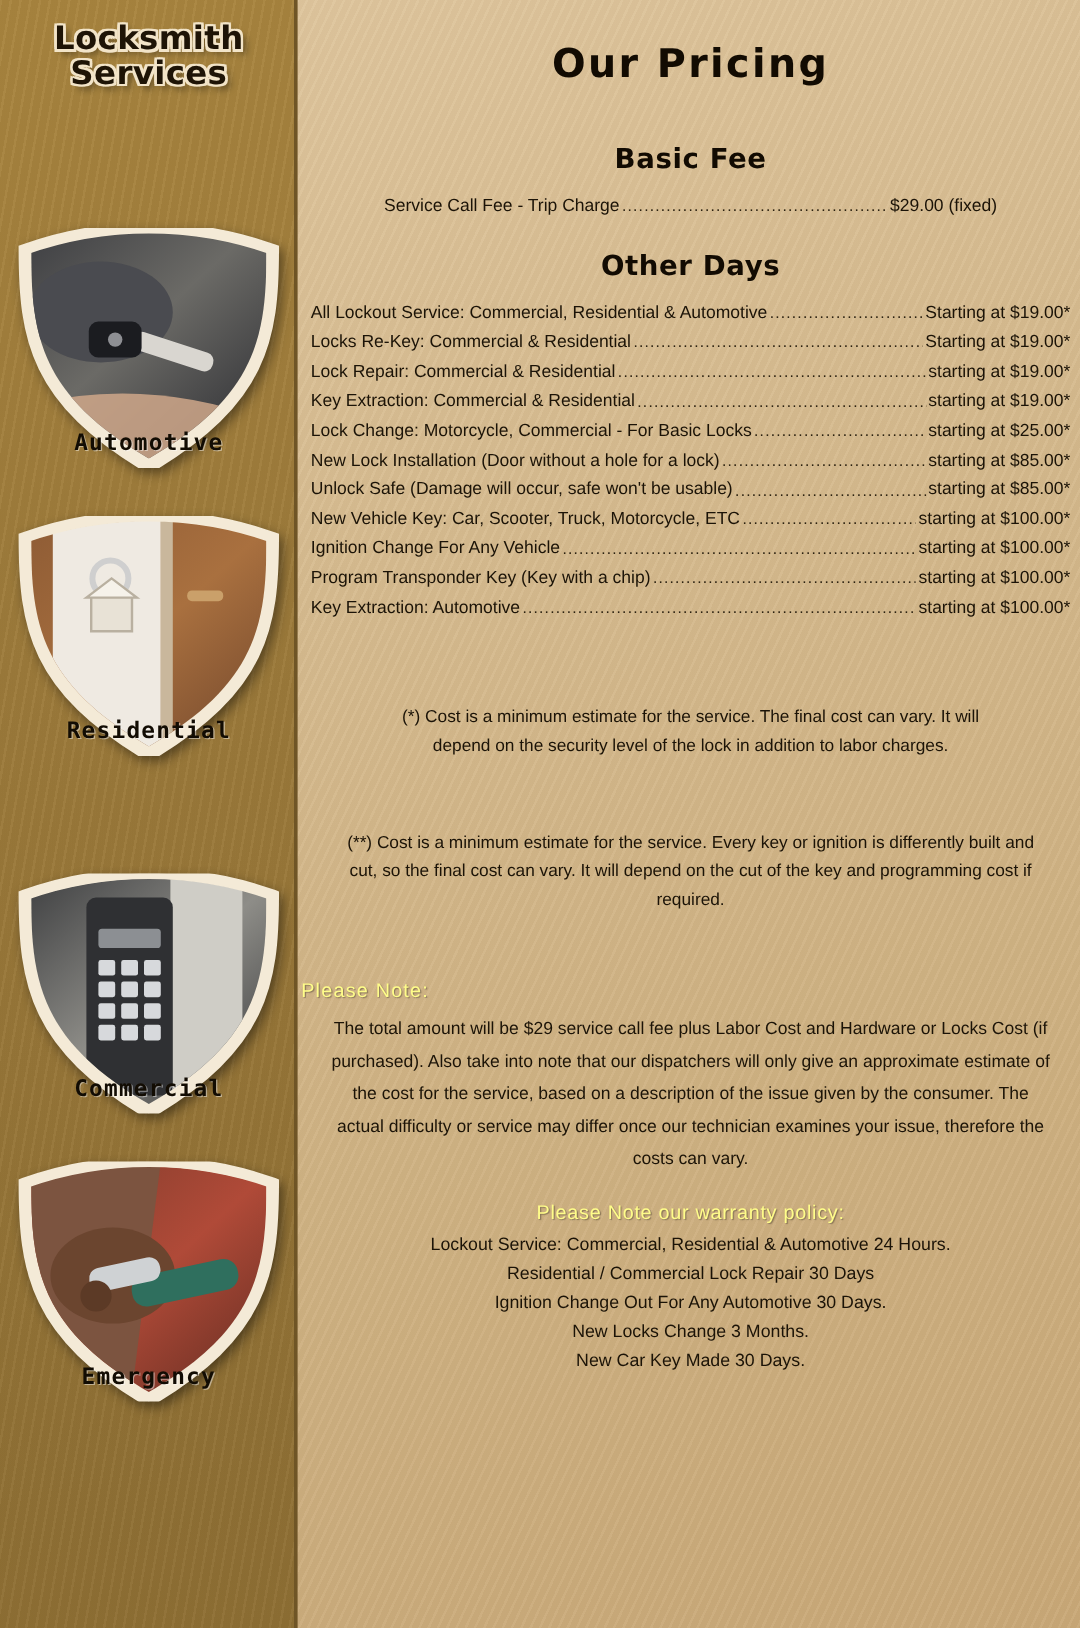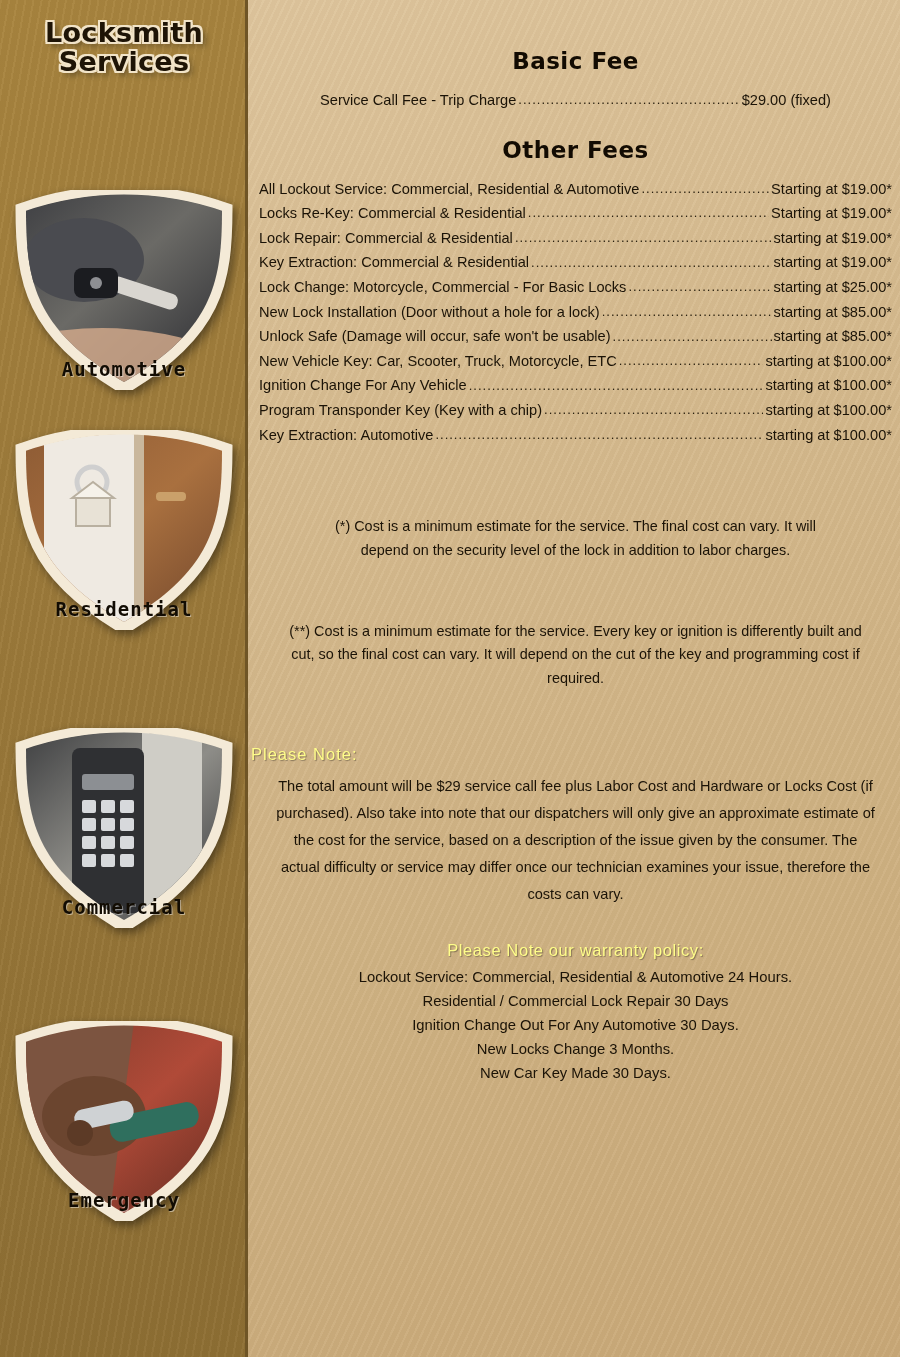--- a/index.html
+++ b/index.html
@@ -154,21 +154,21 @@
   .please-note-body {
     margin-top: 9px;
     padding: 0 22px;
     text-align: center;
     font-size: 14.6px;
     line-height: 1.85;
     color: #1b1307;
   }
   .warranty-head {
     text-align: center;
-    margin-top: 33px;
+    margin-top: 22px;
     font-size: 16.5px;
     letter-spacing: 0.6px;
     color: #fffd8a;
     text-shadow: 1px 1px 1px rgba(0,0,0,0.35);
   }
   .warranty-list {
     margin: 5px 0 0 0;
     padding: 0;
     list-style: none;
     text-align: center;
@@ -273,21 +273,21 @@
             <rect x="68" y="126" width="14" height="13" rx="2"></rect>
               <rect x="87" y="126" width="14" height="13" rx="2"></rect>
               <rect x="106" y="126" width="14" height="13" rx="2"></rect>
           </g>
         </g>
         <path d="M110 0 C 152 0 189 9 214 18 C 214 92 205 144 110 200 C 15 144 6 92 6 18 C 31 9 68 0 110 0 Z" fill="none" stroke="#f4ead7" stroke-width="9"></path>
       </svg>
       <div class="badge-label">Commercial</div>
     </div>
 
-    <div class="badge" style="top:1021px;">
+    <div class="badge" style="top:968px;">
       <svg class="badge-shield" viewBox="0 0 220 200">
         <defs>
           <clipPath id="clip4">
             <path d="M110 4 C 150 4 185 12 208 20 C 208 90 200 140 110 192 C 20 140 12 90 12 20 C 35 12 70 4 110 4 Z"></path>
           </clipPath>
           <linearGradient id="ph4" x1="0" y1="0" x2="1" y2="1">
             <stop offset="0%" stop-color="#7a3a2a"></stop>
             <stop offset="50%" stop-color="#b04a38"></stop>
             <stop offset="100%" stop-color="#5c2a1f"></stop>
           </linearGradient>
@@ -303,32 +303,33 @@
         </g>
         <path d="M110 0 C 152 0 189 9 214 18 C 214 92 205 144 110 200 C 15 144 6 92 6 18 C 31 9 68 0 110 0 Z" fill="none" stroke="#f4ead7" stroke-width="9"></path>
       </svg>
       <div class="badge-label">Emergency</div>
     </div>
 
   </div>
 
   <div class="content">
 
+    <div class="title">Our Pricing</div>
 
     <div class="section-head basic-head">Basic Fee</div>
 
     <ul class="fee-list basic-list">
       <li class="fee-row">
         <span class="fee-name">Service Call Fee - Trip Charge</span>
         <span class="dots">................................................</span>
         <span class="fee-price">$29.00 (fixed)</span>
       </li>
     </ul>
 
-    <div class="section-head other-head">Other Fees</div>
+    <div class="section-head other-head">Other Days</div>
 
     <ul class="fee-list other-list">
       <li class="fee-row">
         <span class="fee-name">All Lockout Service: Commercial, Residential &amp; Automotive</span>
         <span class="dots">................................................................................</span>
         <span class="fee-price">Starting at $19.00*</span>
       </li>
       <li class="fee-row">
         <span class="fee-name">Locks Re-Key: Commercial &amp; Residential</span>
         <span class="dots">................................................................................</span>

